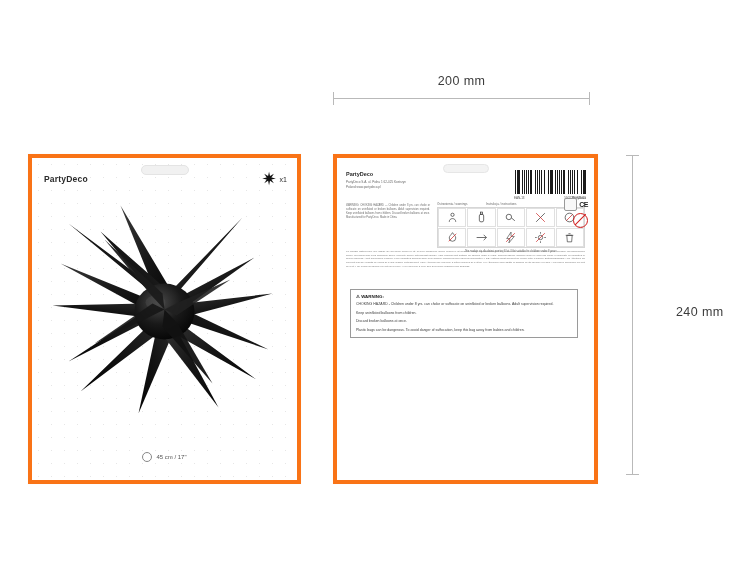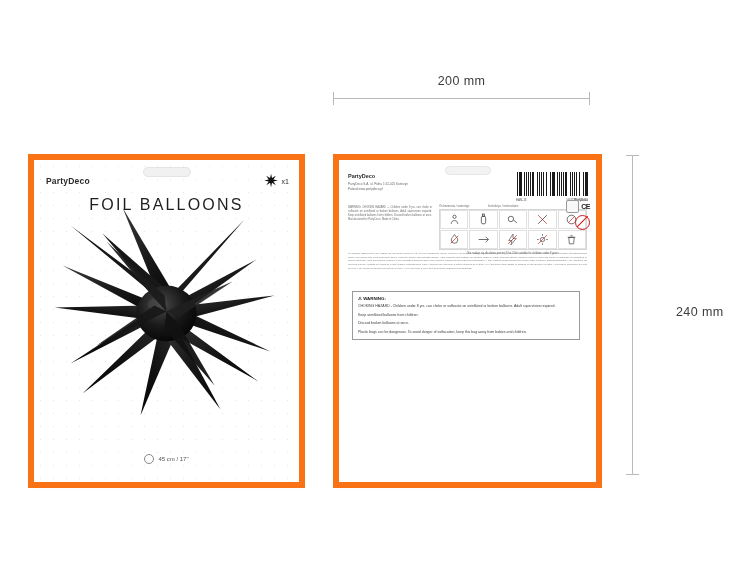--- a/index.html
+++ b/index.html
@@ -91,21 +91,21 @@
     color: #3c3c3c;
     letter-spacing: 0.4px;
     white-space: nowrap;
     margin-left: 14px;
   }
 
   
   .pack {
     position: absolute;
     background: #ffffff;
-    border: 6px solid #f97316;
+    border: 4px solid #f97316;
     box-shadow: 0 0 0 0.5px rgba(0,0,0,0.02);
   }
   .pack-front {
     left: 28px;
     top: 154px;
     width: 265px;
     height: 322px;
     overflow: hidden;
   }
   .pack-front .header-hole {
@@ -399,21 +399,20 @@
   <div class="pack pack-front">
     <div class="dots-field"></div>
     <div class="header-hole"></div>
     <div class="brand">PartyDeco</div>
 
     <div class="count-badge">
       <span class="star-glyph">✷</span>
       <span class="count-text">x1</span>
     </div>
 
-    <div class="front-title">FOIL BALLOONS</div>
 
     <div class="balloon-art">
       <svg viewBox="0 0 245 245" width="245" height="245" xmlns="http://www.w3.org/2000/svg" aria-hidden="true">
         <defs>
           <linearGradient id="spikeA" x1="0" y1="0" x2="1" y2="1">
             <stop offset="0%" stop-color="#3a3a3a"></stop>
             <stop offset="55%" stop-color="#161616"></stop>
             <stop offset="100%" stop-color="#070707"></stop>
           </linearGradient>
           <linearGradient id="spikeB" x1="1" y1="0" x2="0" y2="1">

